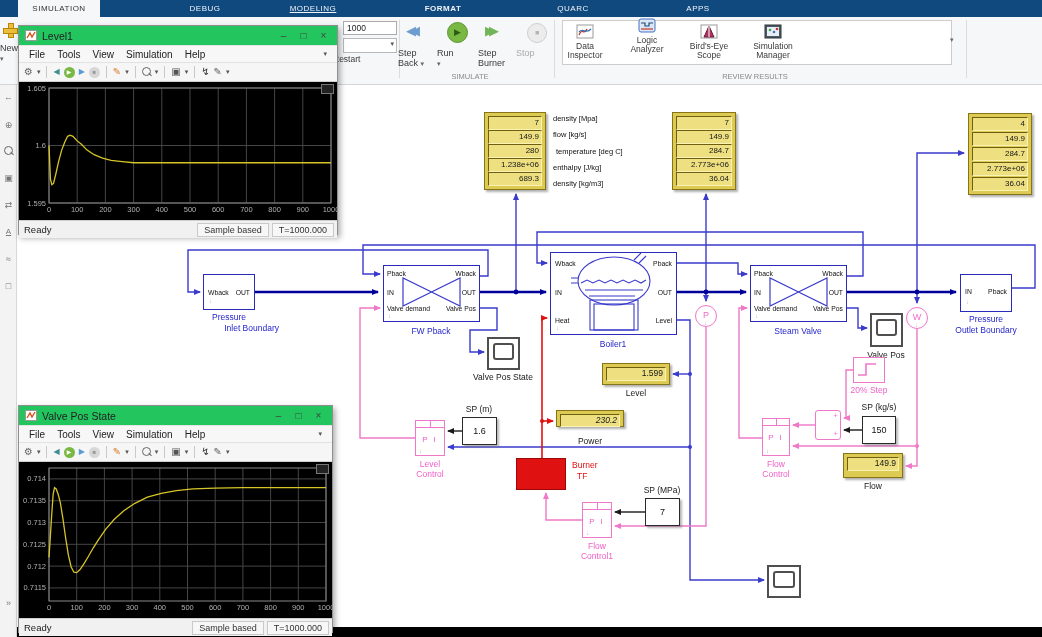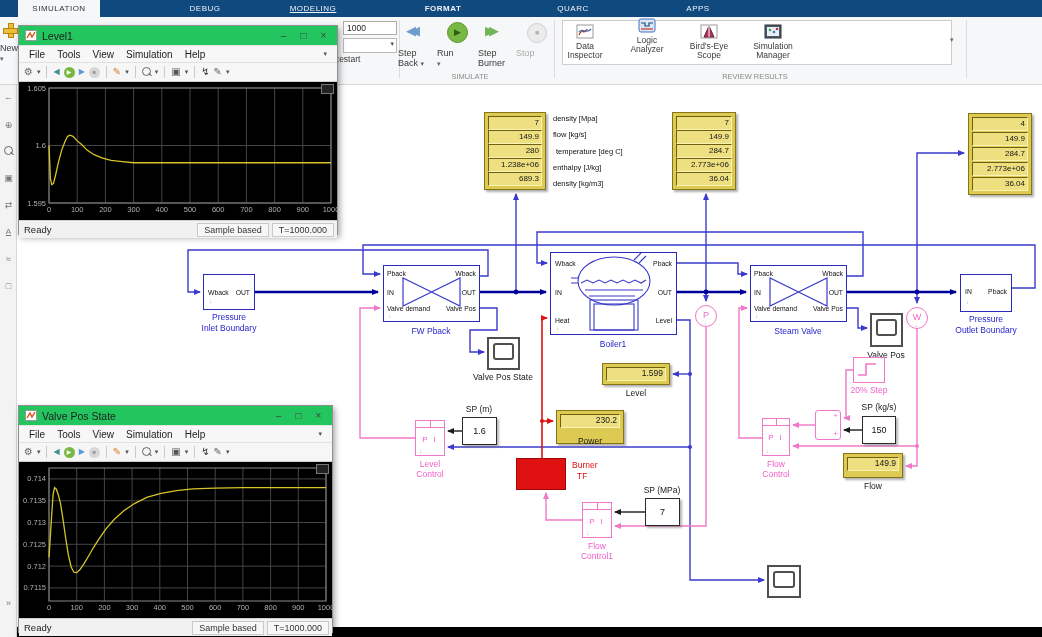--- a/index.html
+++ b/index.html
@@ -171,21 +171,21 @@
     <div class="drow">2.773e+06</div>
     <div class="drow">36.04</div>
   </div>
 
   <div class="blk" style="left:203px;top:274px;width:52px;height:36px;">
     <span class="pl" style="left:4px;top:14px;">Wback</span>
     <span class="pl" style="right:4px;top:14px;">OUT</span>
     <span class="anchor" style="left:5px;top:23px;">↓</span>
   </div>
   <div class="blab" style="left:179px;top:312px;width:100px;">Pressure</div>
-  <div class="blab" style="left:179px;top:323px;width:100px;">Inlet Boundary</div>
+  <div class="blab" style="left:179px;top:323px;width:100px;text-align:right;">Inlet Boundary</div>
 
   <div class="blk" style="left:383px;top:265px;width:97px;height:57px;">
     <svg width="97" height="57" style="position:absolute;left:-1px;top:-1px;">
       <path d="M20,13 L20,41 L48.5,27 Z M77,13 L77,41 L48.5,27 Z" fill="#fff" stroke="#3a3acc" stroke-width="1.2"></path>
     </svg>
     <span class="pl" style="left:3px;top:4px;">Pback</span>
     <span class="pl" style="left:3px;top:23px;">IN</span>
     <span class="pl" style="left:3px;top:39px;">Valve demand</span>
     <span class="pl" style="right:3px;top:4px;">Wback</span>
     <span class="pl" style="right:3px;top:23px;">OUT</span>
@@ -219,21 +219,21 @@
     <span class="pl" style="right:4px;top:64px;background:#fff;">Level</span>
     <span class="anchor" style="left:5px;top:72px;">↓</span>
   </div>
   <div class="blab" style="left:573px;top:339px;width:80px;">Boiler1</div>
 
   <div class="bigdisp" style="left:602px;top:363px;width:68px;height:22px;">
     <div class="drow" style="font-size:8.5px;">1.599</div>
   </div>
   <div class="blab black" style="left:596px;top:388px;width:80px;">Level</div>
 
-  <div class="bigdisp" style="left:556px;top:410px;width:68px;height:34px;">
+  <div class="bigdisp" style="left:556px;top:410px;width:68px;height:17px;font-style:italic;">
     <div class="drow" style="font-size:8.5px;">230.2</div>
   </div>
   <div class="blab black" style="left:550px;top:436px;width:80px;">Power</div>
 
   <div class="burner" style="left:516px;top:458px;width:50px;height:32px;"></div>
   <div class="blab red" style="left:572px;top:460px;text-align:left;">Burner</div>
   <div class="blab red" style="left:577px;top:471px;text-align:left;">TF</div>
 
   <div class="pi" style="left:415px;top:420px;width:30px;height:36px;">
     <div class="hd"></div>

